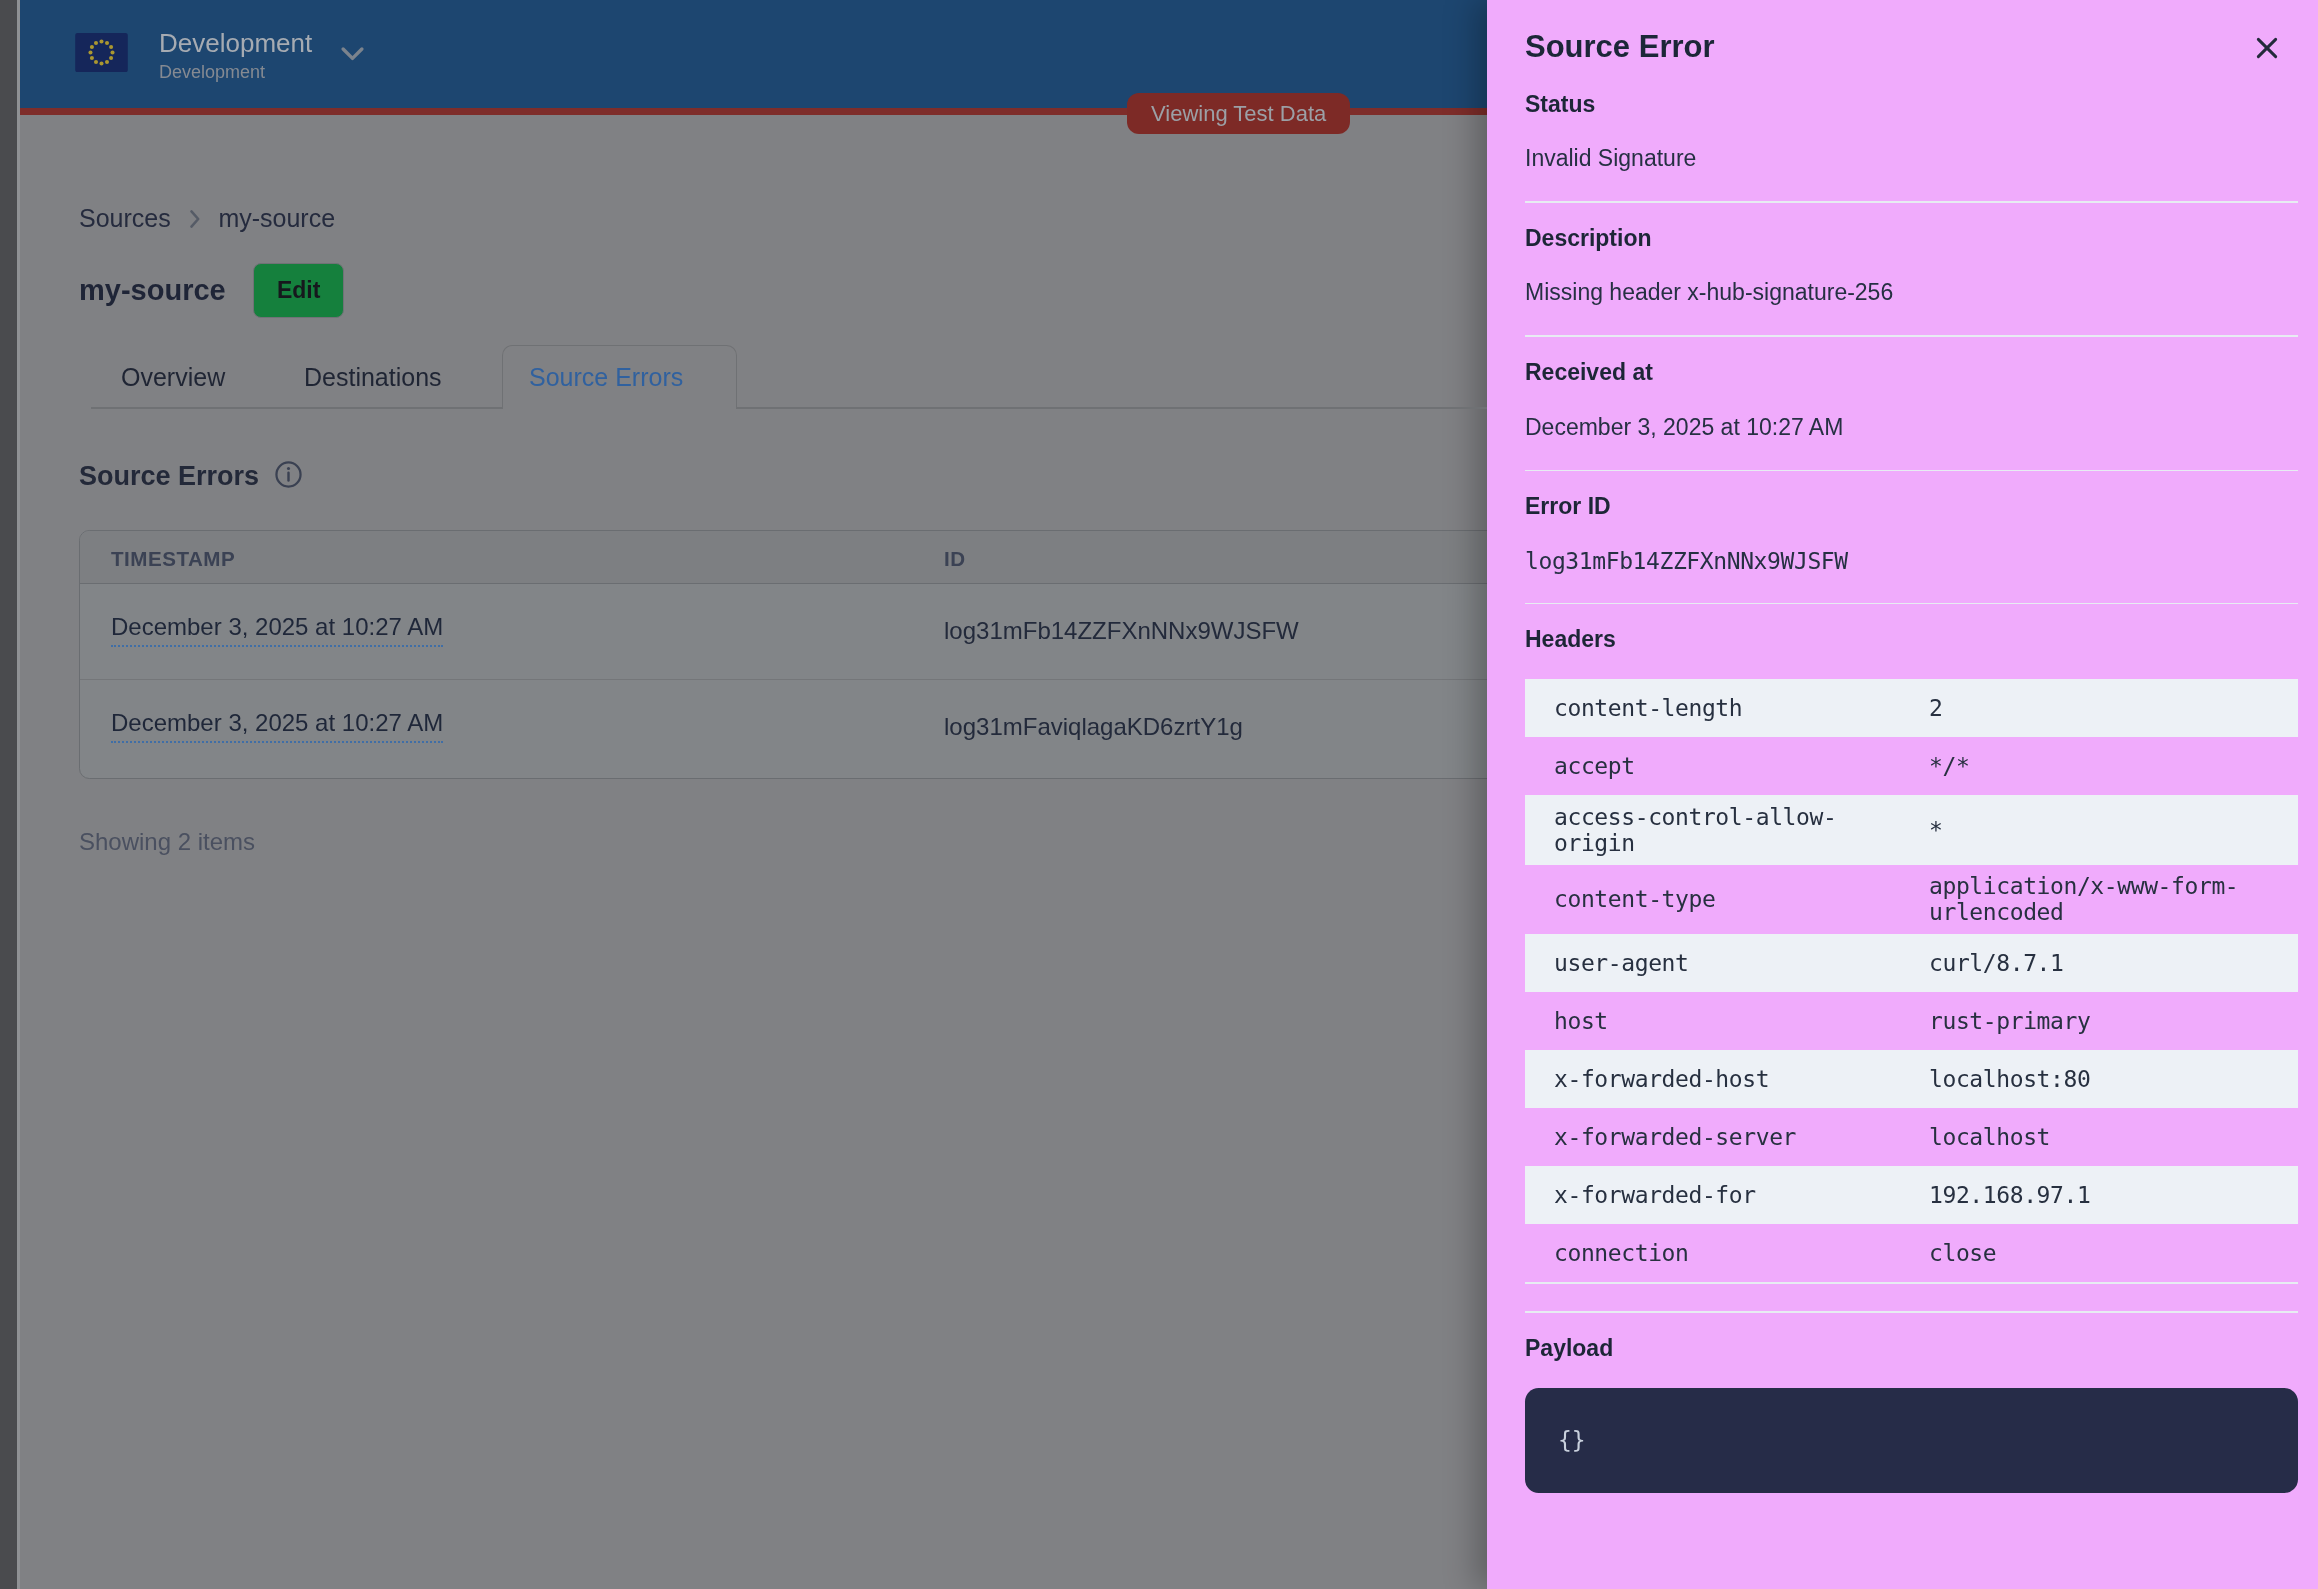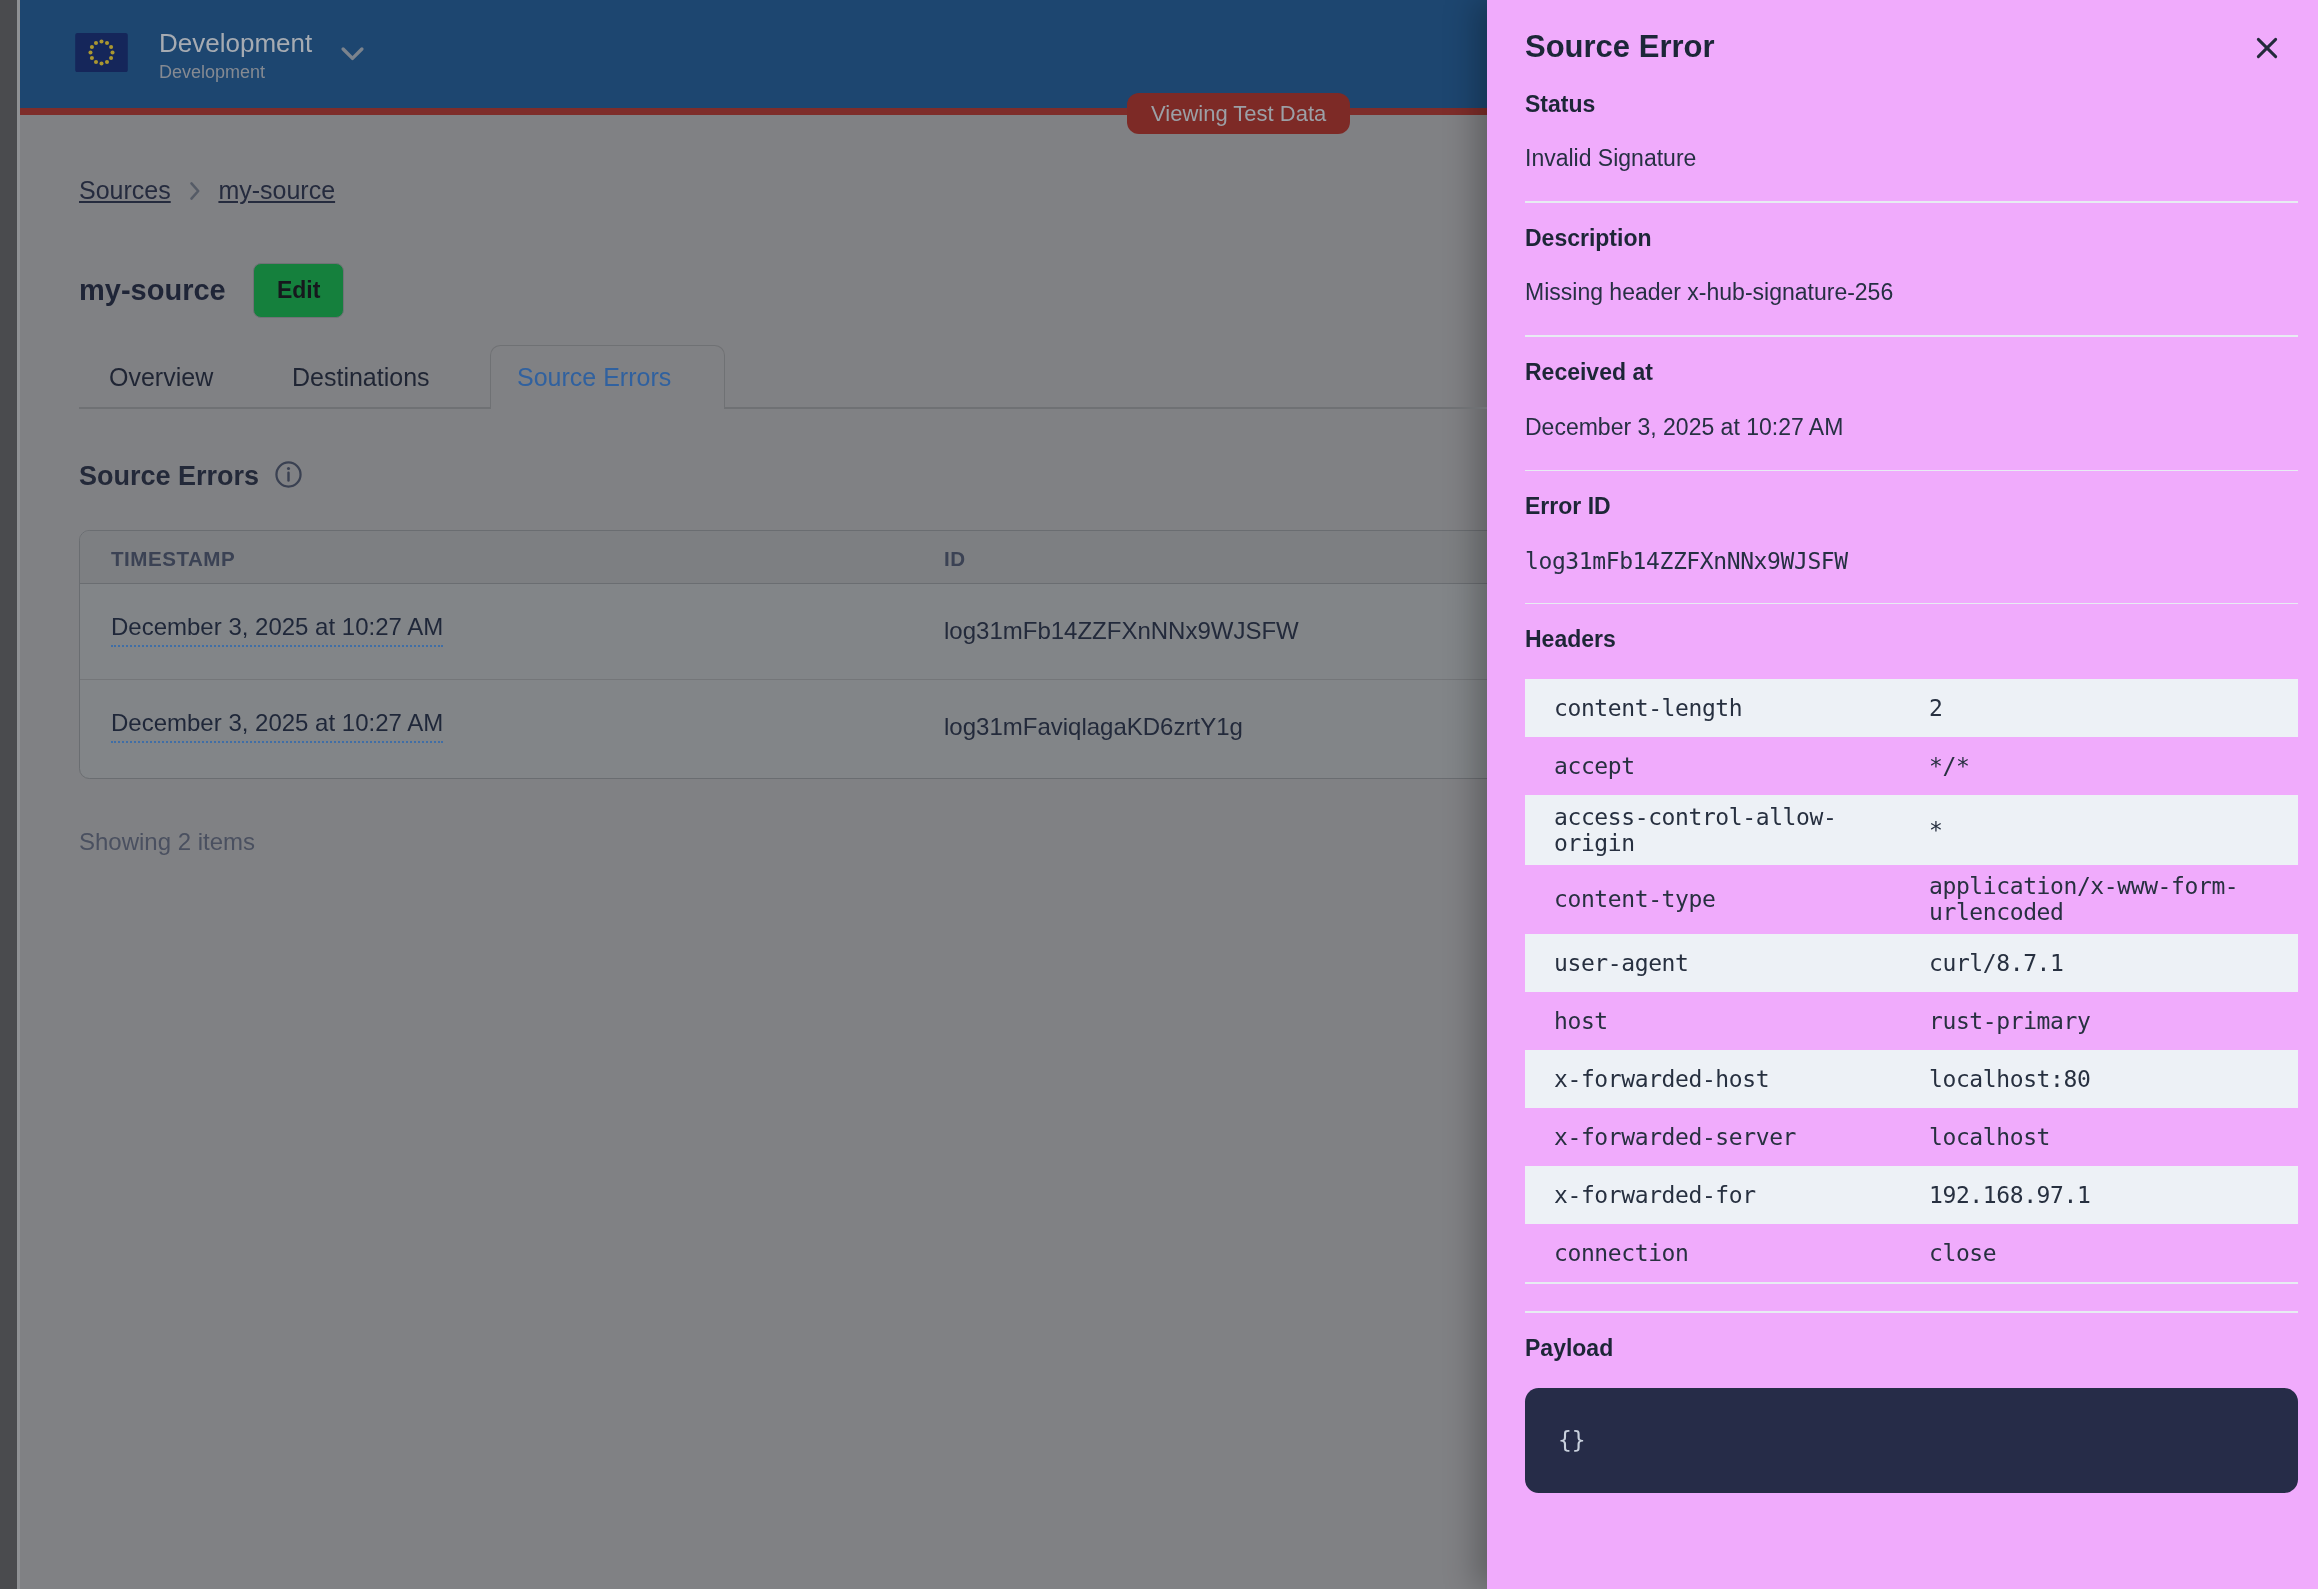--- a/index.html
+++ b/index.html
@@ -14,31 +14,31 @@
   .flag{position:absolute;left:58px;top:33px;width:53px;height:39px;border-radius:2.6px;overflow:hidden;}
   .org-name{position:absolute;left:142px;top:27.5px;font-size:26px;font-weight:500;color:#a6abb2;}
   .org-env{position:absolute;left:142px;top:62px;font-size:18px;color:#858a92;}
   .org-chevron{position:absolute;left:321px;top:43px;}
   .red-line{position:absolute;left:0;top:108px;width:100%;height:6.9px;background:#7e2d2a;}
 
   .test-badge{position:absolute;left:1110px;top:93px;height:41px;padding:0 24px;border-radius:12px;
               background:#7d2a26;color:#9ca0a6;font-size:22px;font-weight:500;
               display:flex;align-items:center;z-index:4;}
 
-  .breadcrumb{position:absolute;left:62px;top:176px;display:flex;align-items:center;gap:17px;
-              font-size:25px;color:#252b3e;text-decoration:underline;}
+  .breadcrumb{position:absolute;left:62px;top:204px;display:flex;align-items:center;gap:17px;
+              font-size:25px;color:#252b3e;}
   .crumb-sep{display:flex;align-items:center;}
 
   .title-row{position:absolute;left:62px;top:263px;display:flex;align-items:center;gap:27.5px;}
   .page-title{font-size:29px;font-weight:700;color:#1f2537;}
   .edit-btn{width:91px;height:55px;border-radius:8px;border:1.7px solid #6f7276;background:#15803d;
             font-size:23px;font-weight:600;color:#16181d;display:flex;align-items:center;justify-content:center;
             box-sizing:border-box;cursor:pointer;}
 
-  .tabbar{position:absolute;left:0;top:345px;width:1656px;height:64px;}
+  .tabbar{position:absolute;left:12px;top:345px;width:1656px;height:64px;}
   .tabline{position:absolute;left:62px;right:0;bottom:0;height:1.7px;background:#6f7174;z-index:1;}
   .active-tab-box{position:absolute;left:473px;top:0;width:235px;height:64px;background:#808184;
                   border:1.7px solid #6f7174;border-bottom:none;border-radius:10.3px 10.3px 0 0;
                   box-sizing:border-box;z-index:2;}
   .tab{position:absolute;top:18px;font-size:25px;color:#1f2534;z-index:3;cursor:pointer;}
   .tab.t0{left:92px;} .tab.t1{left:275px;} .tab.t2{left:500px;color:#30619f;}
 
   .sec-head{position:absolute;left:62px;top:459px;display:flex;align-items:center;gap:13.7px;}
   .sec-title{font-size:27px;font-weight:700;color:#232939;}
 

